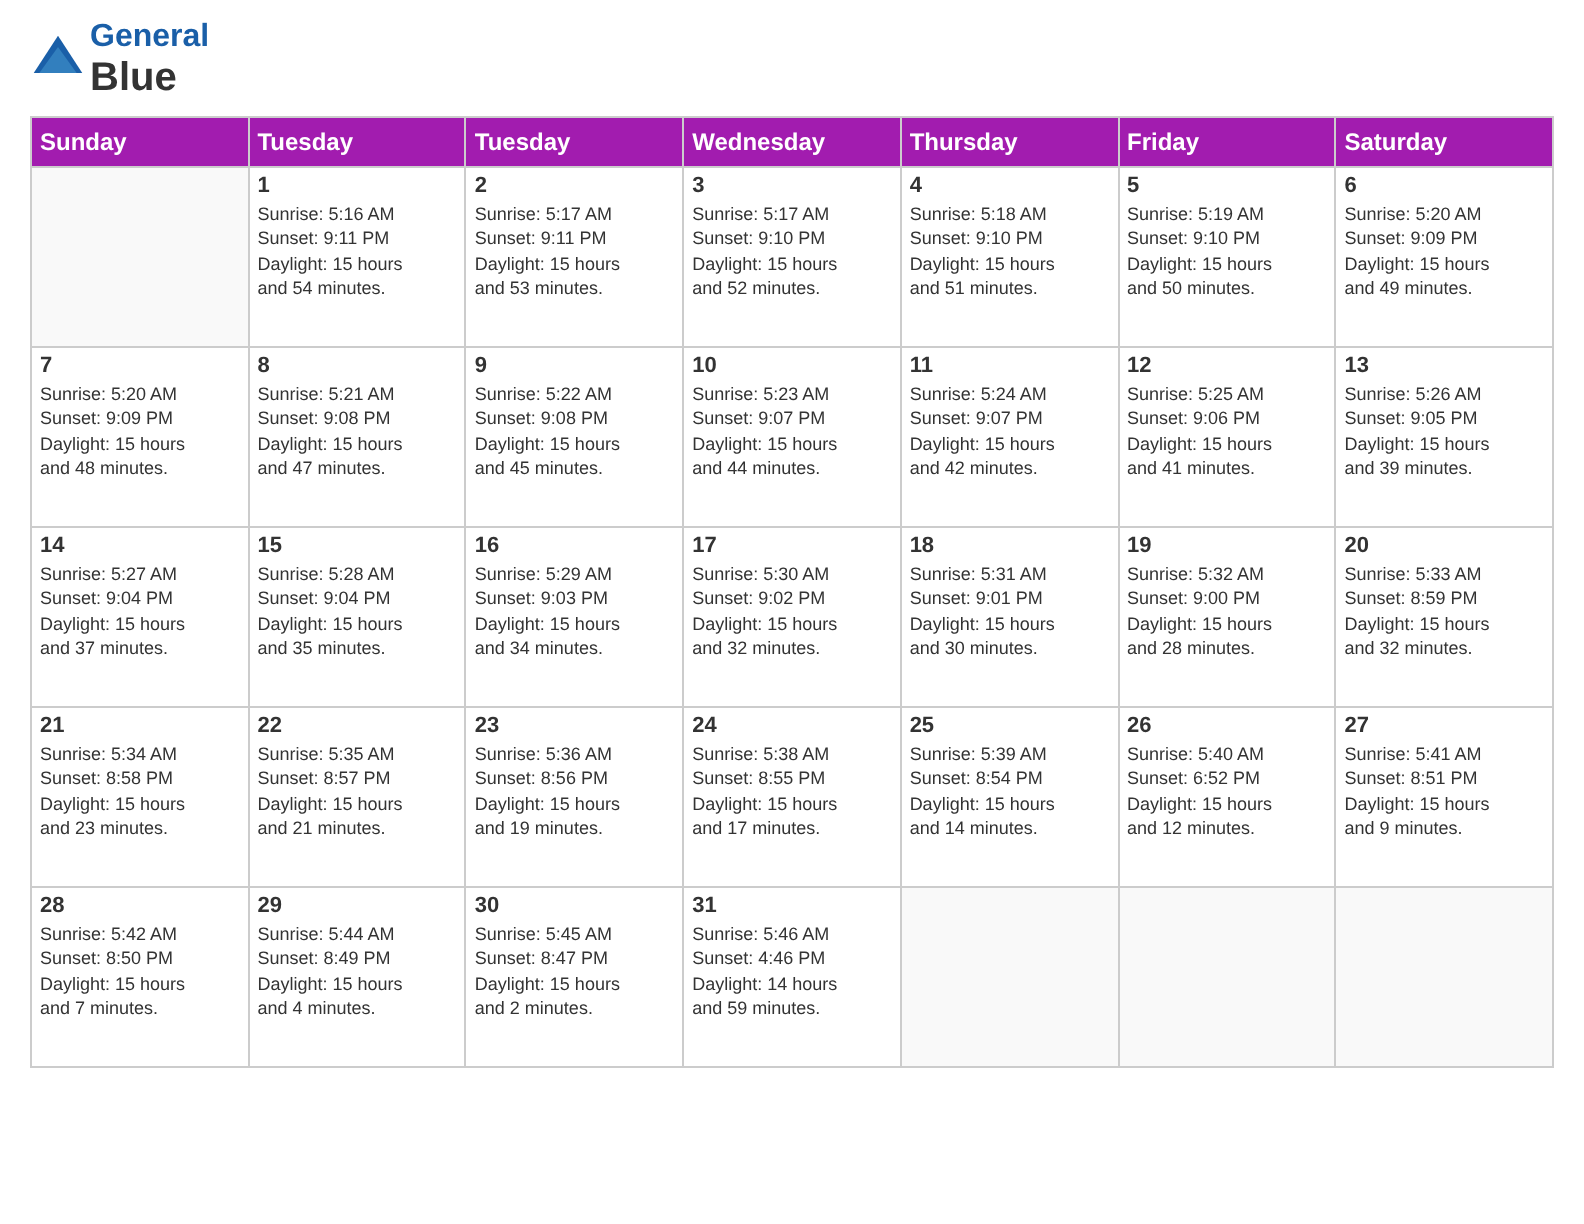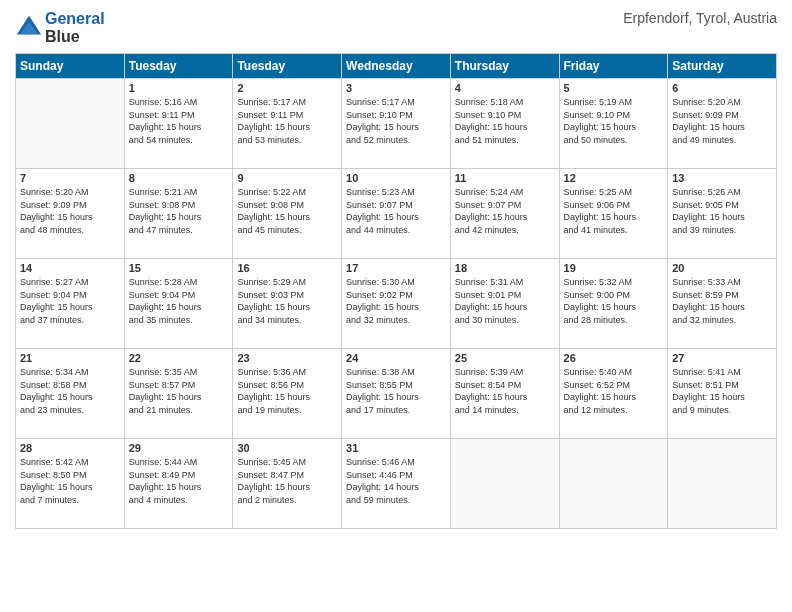--- a/index.html
+++ b/index.html
@@ -41,21 +41,21 @@
     .location {
       font-size: 14px;
       color: #555;
     }
     table {
       width: 100%;
       border-collapse: collapse;
       table-layout: fixed;
     }
     th {
-      background-color: #0369a1;
+      background-color: #a21caf;
       color: white;
       font-size: 12px;
       font-weight: bold;
       padding: 5px 4px;
       text-align: left;
       border: 1px solid #ccc;
     }
     td {
       border: 1px solid #ccc;
       vertical-align: top;
@@ -86,25 +86,24 @@
 
 <div class="container">
   <div class="header">
     <div class="logo">
       <svg class="logo-icon" viewBox="0 0 30 30">
         <polygon points="15,2 28,22 2,22" fill="#1a5fa8"></polygon>
         <polygon points="15,8 25,22 5,22" fill="#4a9fd4" opacity="0.5"></polygon>
       </svg>
       <div>
         <div style="font-size:16px;font-weight:bold;color:#1a5fa8;line-height:1.1;">General</div>
-        <div style="font-size:16px;font-weight:bold;color:#333;line-height:1.1;">Blue</div>
+        <div style="font-size:20px;font-weight:bold;color:#333;line-height:1.1;">Blue</div>
       </div>
     </div>
     <div class="title-area">
-      <div class="location">Erpfendorf, Tyrol, Austria</div>
     </div>
   </div>
 
   <table>
     <thead>
       <tr>
         <th>Sunday</th>
         <th>Tuesday</th>
         <th>Tuesday</th>
         <th>Wednesday</th>

